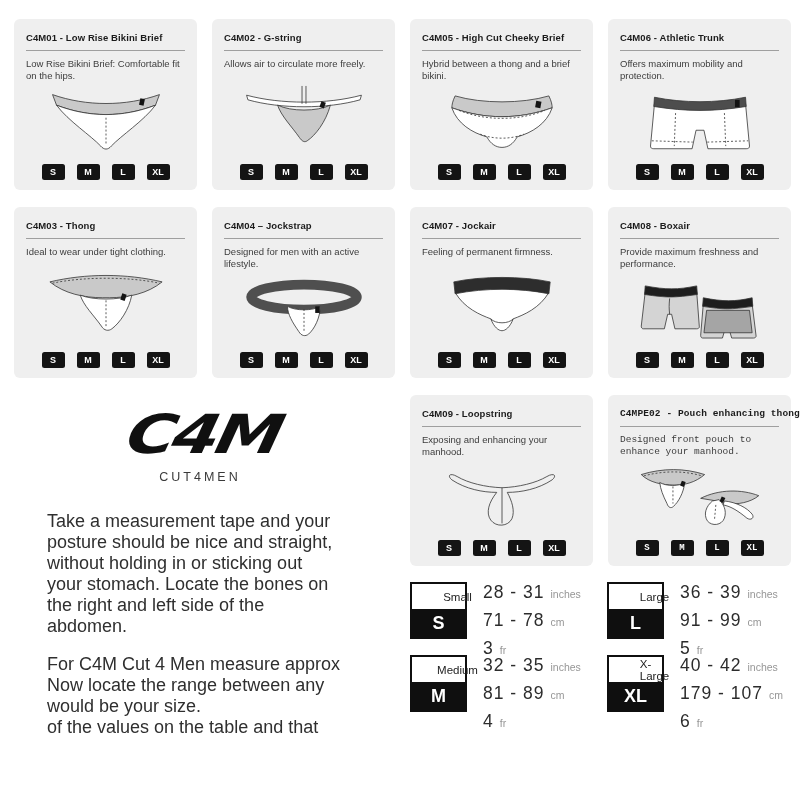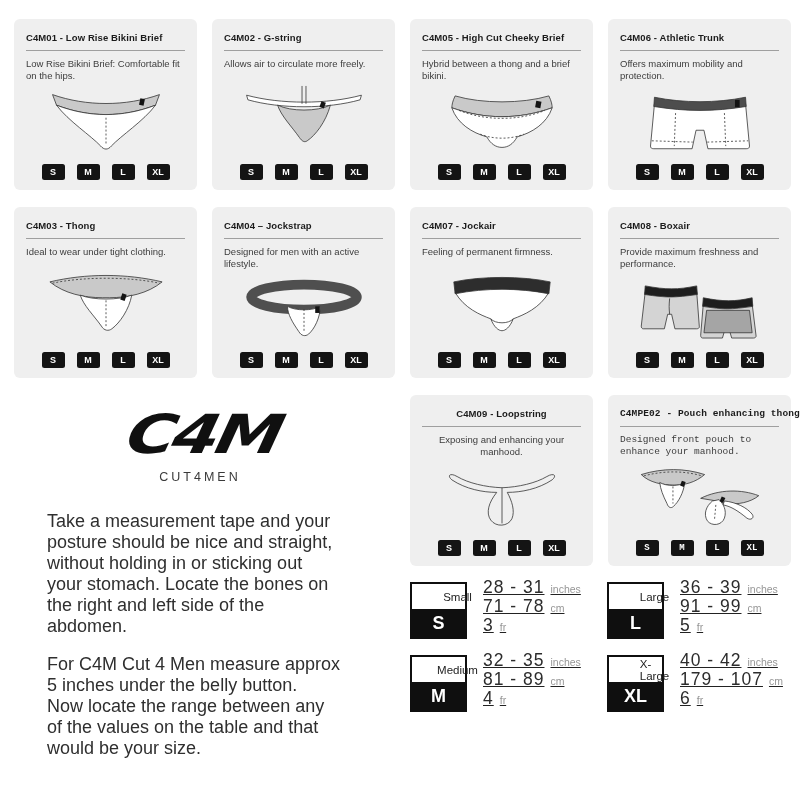--- a/index.html
+++ b/index.html
@@ -5,21 +5,21 @@
   html,body{margin:0;padding:0;background:#fff;}
   body{width:810px;height:809px;position:relative;overflow:hidden;
        font-family:"Liberation Sans",sans-serif;color:#222;}
 
   
   #cards{position:absolute;left:14px;top:19px;display:grid;
          grid-template-columns:repeat(4,183px);grid-auto-rows:171px;
          column-gap:15px;row-gap:17px;}
   .card{background:#efefef;border-radius:6px;padding:13px 12px 10px;
         box-sizing:border-box;display:flex;flex-direction:column;}
-  .pos-r3c3{grid-column:3;grid-row:3;text-align:center;}
+  .pos-r3c3{grid-column:3;grid-row:3;}
   .pos-r3c4{grid-column:4;grid-row:3;font-family:Liberation Mono, monospace;}
   .card-title{font-size:9.5px;font-weight:bold;color:#1b1b1b;white-space:nowrap;
               letter-spacing:.1px;}
   .card-divider{border-bottom:1px solid #9f9f9f;margin-top:7px;}
   .card-desc{margin-top:7px;font-size:9.5px;line-height:11.5px;color:#3c3c3c;}
   .card-illus{flex:1;display:flex;align-items:center;justify-content:center;min-height:0;}
   .illus{width:152px;height:66px;}
   .illus path,.illus line,.illus ellipse{stroke:#333;stroke-width:1.2;fill:none;}
   .illus .fgray{fill:#c9c9c9;}
   .illus .fgray2{fill:#a5a5a5;}
@@ -50,21 +50,21 @@
   .waist-grid{display:grid;grid-template-columns:repeat(2,197px);
               grid-template-rows:repeat(2,57px);row-gap:16px;grid-auto-flow:column;}
   .wentry{display:flex;align-items:flex-start;}
   .wbox{width:57px;height:57px;box-sizing:border-box;border:2px solid #0f0f0f;
         display:flex;flex-direction:column;flex:none;background:#fff;}
   .wlabel{height:25px;display:flex;align-items:center;justify-content:center;
           font-size:11.5px;color:#222;padding-left:38px;}
   .wletter{flex:1;background:#0f0f0f;color:#fff;display:flex;align-items:center;
            justify-content:center;font-size:18px;font-weight:bold;}
   .wvals{margin-left:16px;margin-top:-3px;}
-  .wline{line-height:17px;white-space:nowrap;text-decoration:underline;}
+  .wline{line-height:26px;white-space:nowrap;}
   .wnum{font-size:17.5px;color:#2c2c2c;letter-spacing:1px;}
   .wunit{font-size:10.5px;color:#969696;margin-left:6px;}
 </style>
 </head>
 <body>
 
 <div id="cards">
 
   <div class="card">
     <div class="card-title">C4M01 - Low Rise Bikini Brief</div>
@@ -289,24 +289,23 @@
 
 <div id="instructions">
   <div class="iline">Take a measurement tape and your</div>
   <div class="iline">posture should be nice and straight,</div>
   <div class="iline">without holding in or sticking out</div>
   <div class="iline">your stomach. Locate the bones on</div>
   <div class="iline">the right and left side of the</div>
   <div class="iline">abdomen.</div>
   <div class="pgap"></div>
   <div class="iline">For C4M Cut 4 Men measure approx</div>
-  <div class="iline">5 inches under the belly button.</div>
   <div class="iline">Now locate the range between any</div>
+  <div class="iline">would be your size.</div>
   <div class="iline">of the values on the table and that</div>
-  <div class="iline">would be your size.</div>
 </div>
 
 <div id="waist">
   <div class="waist-grid">
 
     <div class="wentry">
       <div class="wbox">
         <div class="wlabel">Small</div>
         <div class="wletter">S</div>
       </div>

